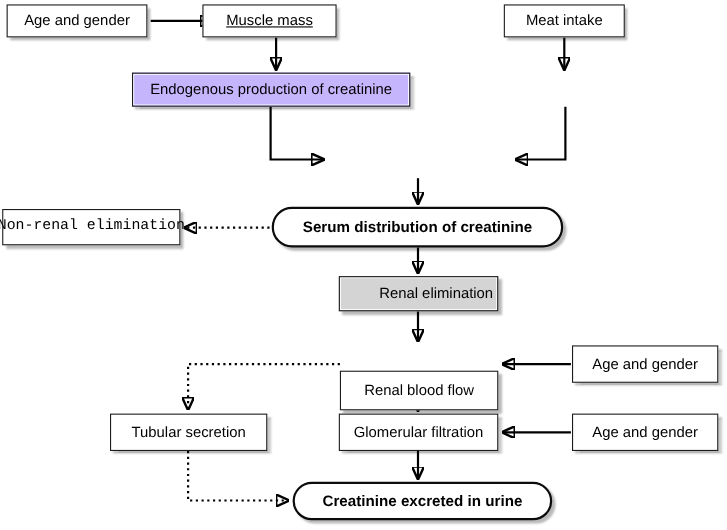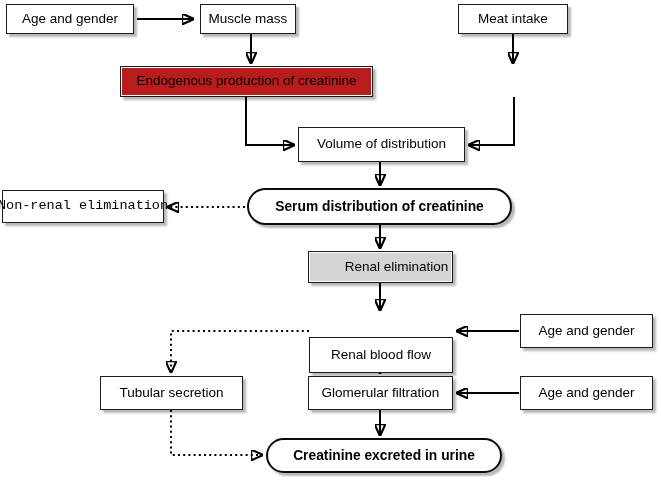--- a/index.html
+++ b/index.html
@@ -9,34 +9,34 @@
     overflow:hidden;
   }
   .node {
     position:absolute; display:flex; align-items:center; justify-content:center;
     background:#ffffff; border:1.4px solid #1c1c1c;
     box-shadow:3px 3px 2px rgba(0,0,0,0.28);
     font-size:13.5px; line-height:1.1; text-align:left; white-space:nowrap;
     box-sizing:border-box;
   }
   .shaded-light {
-    background:#b91c1c;
+    background:#c4b5fd;
     box-shadow:inset 0 0 0 1px #ffffff, 3px 3px 2px rgba(0,0,0,0.28);
   }
   .shaded-dark {
     background:#d4d4d4;
     box-shadow:inset 0 0 0 1px #fafafa, 3px 3px 2px rgba(0,0,0,0.28);
   }
   .pill {
     border-radius:19px; border:2.2px solid #0c0c0c; font-weight:bold;
     font-size:13.8px;
   }
   
   .pos-age-gender-top   { left:6px;   top:4px;   width:128px; height:30px; }
-  .pos-muscle-mass      { left:200px; top:4px;   width:96px; height:30px; }
+  .pos-muscle-mass      { left:184px; top:4px;   width:122px; height:30px;text-decoration:underline; }
   .pos-meat-intake      { left:458px; top:4px;   width:110px; height:30px; }
   .pos-endogenous       { left:120px; top:66px;  width:253px; height:31px; }
   .pos-external         { left:410px; top:66px;  width:209px; height:31px; }
   .pos-volume           { left:298px; top:127px; width:167px; height:35px; }
   .pos-non-renal        { left:2px;   top:190px; width:162px; height:33px;font-family:Liberation Mono, monospace; }
   .pos-serum            { left:247px; top:188px; width:265px; height:37px; }
   .pos-renal-elim       { left:308px; top:251px; width:145px; height:32px;padding-left:32px; }
   .pos-renal-blood-flow { left:309px; top:313px; width:144px; height:36px;margin-top:24px; }
   .pos-age-gender-rbf   { left:520px; top:314px; width:133px; height:34px; }
   .pos-tubular          { left:100px; top:376px; width:143px; height:34px; }
@@ -81,23 +81,20 @@
   </div>
   <div class="node pos-muscle-mass">
     <span>Muscle mass</span>
   </div>
   <div class="node pos-meat-intake">
     <span>Meat intake</span>
   </div>
   <div class="node shaded-light pos-endogenous">
     <span>Endogenous production of creatinine</span>
   </div>
-  <div class="node pos-volume">
-    <span>Volume of distribution</span>
-  </div>
   <div class="node pos-non-renal">
     <span>Non-renal elimination</span>
   </div>
   <div class="node pill pos-serum">
     <span>Serum distribution of creatinine</span>
   </div>
   <div class="node shaded-dark pos-renal-elim">
     <span>Renal elimination</span>
   </div>
   <div class="node pos-renal-blood-flow">

